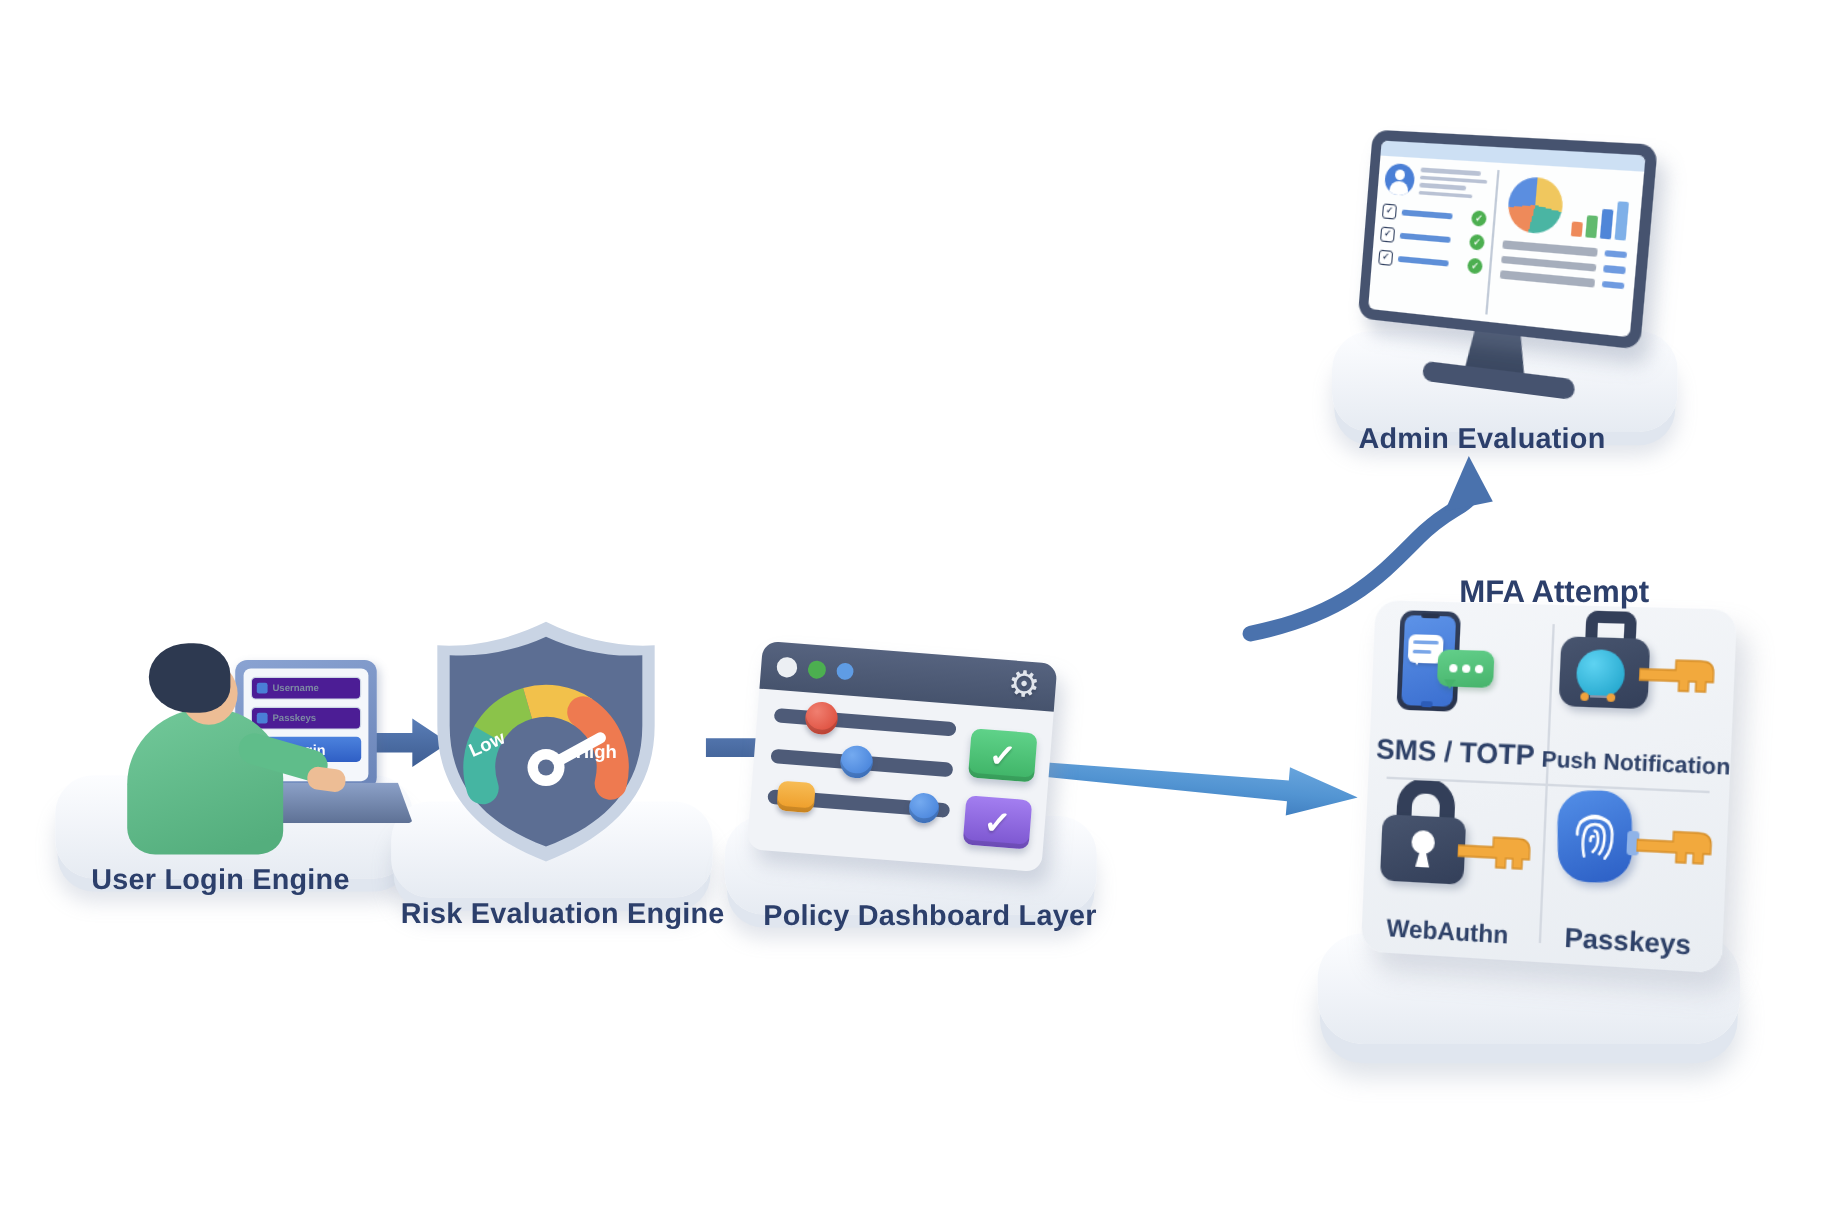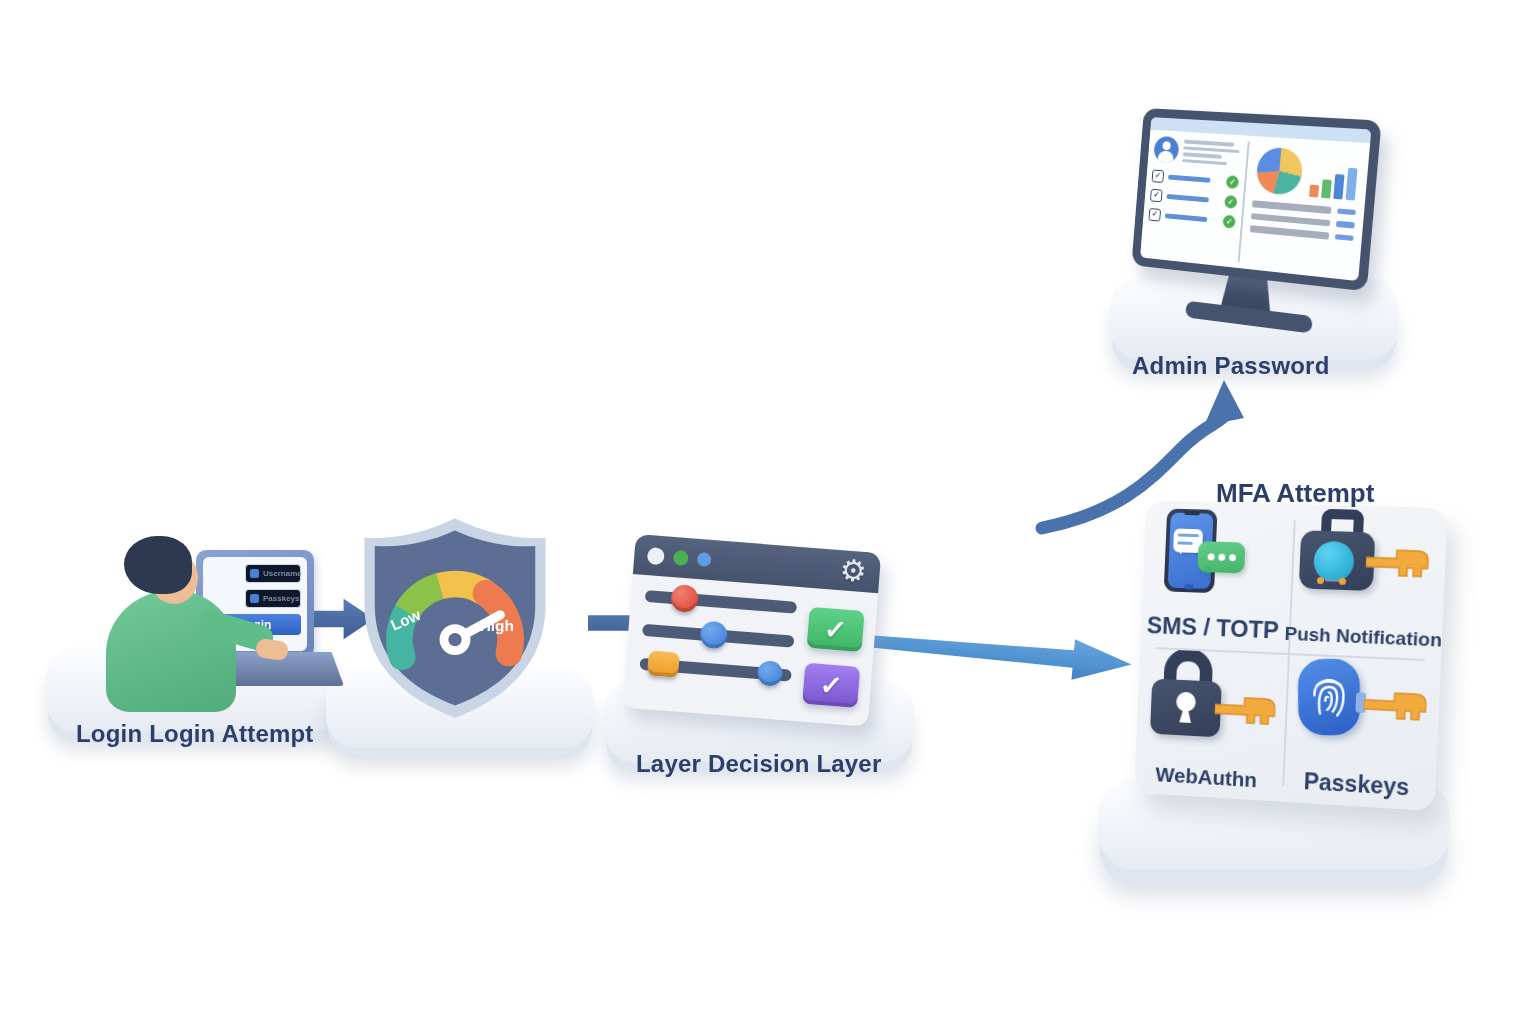--- a/index.html
+++ b/index.html
@@ -16,22 +16,22 @@
   .arrow{position:absolute;z-index:2;
     background:linear-gradient(180deg,#5d81bb 0%,#48699f 60%,#3c5c92 100%);
     clip-path:polygon(0 33%,62% 33%,62% 8%,100% 50%,62% 92%,62% 67%,0 67%);}
   .arrow.long{background:linear-gradient(180deg,#6aa6de 0%,#5294d2 55%,#3f7dbf 100%);
     clip-path:polygon(0 36%,78% 30%,78% 6%,100% 50%,78% 94%,78% 68%,0 62%);}
   
   .laptop-screen{position:absolute;left:196px;top:550px;width:118px;height:108px;z-index:3;
     background:linear-gradient(160deg,#8aa3d2,#6largest 0%) ;background:linear-gradient(160deg,#8aa3d2,#6a84b8);
     border-radius:10px;padding:7px;box-sizing:border-box;box-shadow:2px 4px 8px rgba(90,110,150,.3);}
   .laptop-inner{width:100%;height:100%;background:#f4f7fb;border-radius:6px;padding:7px 6px;box-sizing:border-box;}
-  .login-field{height:17px;background:#0f172a;border:1px solid #ccd6e4;border-radius:4px;
-    display:flex;align-items:center;gap:4px;padding:0 4px;margin-bottom:6px;margin-left:36px;}
+  .login-field{height:17px;background:#4c1d95;border:1px solid #ccd6e4;border-radius:4px;
+    display:flex;align-items:center;gap:4px;padding:0 4px;margin-bottom:6px;}
   .field-ico{width:9px;height:9px;background:#4a7fd6;border-radius:2px;flex:none;}
   .field-text{font-size:8px;color:#7d8aa3;font-weight:700;}
   .login-btn{height:21px;background:linear-gradient(180deg,#4c82dd,#2f5fc5);border-radius:4px;
     color:#fff;font-size:12px;font-weight:700;display:flex;align-items:center;justify-content:center;}
   .laptop-base{position:absolute;left:166px;top:652px;width:178px;height:34px;z-index:4;
     background:linear-gradient(180deg,#8ca1c8,#5e7195);
     clip-path:polygon(7% 0,93% 0,100% 100%,0 100%);border-radius:4px;}
   .person-torso{position:absolute;left:106px;top:590px;width:130px;height:122px;z-index:5;
     background:linear-gradient(160deg,#6fc697 10%,#54ae7d 90%);border-radius:52% 48% 16% 18%;}
   .person-head{position:absolute;left:150px;top:552px;width:48px;height:52px;z-index:5;
@@ -173,40 +173,41 @@
       </div>
       <div class="login-btn">Login</div>
     </div>
   </div>
   <div class="laptop-base"></div>
   <div class="person-torso"></div>
   <div class="person-head"></div>
   <div class="person-hair"></div>
   <div class="person-arm"></div>
   <div class="person-hand"></div>
-  <div class="node-label" style="left:76px;top:720px;">Login Login Attempt</div>
+  <div class="node-label" style="left:76px;top:720px;">User Login Engine</div>
 
   <div class="arrow" style="left:294px;top:595px;width:80px;height:48px;"></div>
 
   <div class="platform" style="left:326px;top:668px;width:268px;height:80px;"></div>
   <svg class="shield-svg" width="206" height="212" viewBox="0 0 200 206">
     <path d="M100 6 C 128 20, 160 27, 188 25 L 188 90 C 188 146, 152 180, 100 200
              C 48 180, 12 146, 12 90 L 12 25 C 40 27, 72 20, 100 6 Z" fill="#c9d4e4"></path>
     <path d="M100 18 C 124 29, 152 35, 178 33 L 178 90 C 178 140, 148 170, 100 188
              C 52 170, 22 140, 22 90 L 22 33 C 48 35, 76 29, 100 18 Z" fill="#5c6e93"></path>
     <path d="M48.7 140.7 A54 54 0 0 1 53.2 97" stroke="#45b5a2" stroke-width="26" fill="none" stroke-linecap="round"></path>
     <path d="M53.2 97 A54 54 0 0 1 85.1 72.1" stroke="#8bc34a" stroke-width="26" fill="none"></path>
     <path d="M85.1 72.1 A54 54 0 0 1 130.2 79.2" stroke="#f2c14b" stroke-width="26" fill="none"></path>
     <path d="M130.2 79.2 A54 54 0 0 1 152.4 137.1" stroke="#ee7a50" stroke-width="26" fill="none" stroke-linecap="round"></path>
     <line x1="100" y1="124" x2="144" y2="100" stroke="#ffffff" stroke-width="9" stroke-linecap="round"></line>
     <circle cx="100" cy="124" r="15" fill="#ffffff"></circle>
     <circle cx="100" cy="124" r="6.5" fill="#5c6e93"></circle>
     <text x="38" y="112" fill="#ffffff" font-size="15" font-weight="bold" transform="rotate(-24 48 108)">Low</text>
     <text x="124" y="116" fill="#ffffff" font-size="15" font-weight="bold">High</text>
   </svg>
+  <div class="node-label" style="left:334px;top:748px;">Risk Evaluation Engine</div>
 
   <div class="arrow" style="left:588px;top:600px;width:70px;height:46px;"></div>
 
   <div class="platform" style="left:604px;top:680px;width:310px;height:82px;"></div>
   <div class="policy-panel">
     <div class="policy-header">
       <span class="dot d1"></span>
       <span class="dot d2"></span>
       <span class="dot d3"></span>
       <span class="gear">⚙</span>
@@ -223,21 +224,21 @@
           <span class="knob orange"></span>
           <span class="knob blue2"></span>
         </div>
       </div>
       <div class="checks">
         <div class="check-tile green"></div>
         <div class="check-tile purple"></div>
       </div>
     </div>
   </div>
-  <div class="node-label" style="left:636px;top:750px;">Layer Decision Layer</div>
+  <div class="node-label" style="left:636px;top:750px;">Policy Dashboard Layer</div>
 
   <div class="arrow long" style="left:866px;top:630px;width:266px;height:46px;transform:rotate(5deg);"></div>
 
   <svg class="curve-arrow" width="225" height="175" viewBox="0 0 225 175">
     <path d="M10 168 C 90 152, 120 118, 150 88 C 172 66, 185 64, 192 56" stroke="#4a72ad" stroke-width="13" fill="none" stroke-linecap="round"></path>
     <polygon points="172,66 212,58 192,20" fill="#4a72ad"></polygon>
   </svg>
 
   <div class="platform" style="left:1110px;top:276px;width:288px;height:84px;"></div>
   <div class="monitor-wrap">
@@ -294,21 +295,21 @@
               <div class="rrow">
                   <span class="gbar"></span>
                   <span class="bchip"></span>
                 </div>
             </div>
           </div>
         </div>
       </div>
     </div>
   </div>
-  <div class="node-label" style="left:1132px;top:352px;">Admin Password</div>
+  <div class="node-label" style="left:1132px;top:352px;">Admin Evaluation</div>
 
   <div class="mfa-title">MFA Attempt</div>
   <div class="platform" style="left:1098px;top:778px;width:352px;height:92px;border-radius:38px;
        box-shadow:0 18px 0 -2px #e0e6ef, 0 28px 20px rgba(150,162,182,.3);"></div>
 
   <div class="mfa-panel">
 
     <div class="mfa-cell">
       <div class="icon-wrap">
         <div class="phone">

